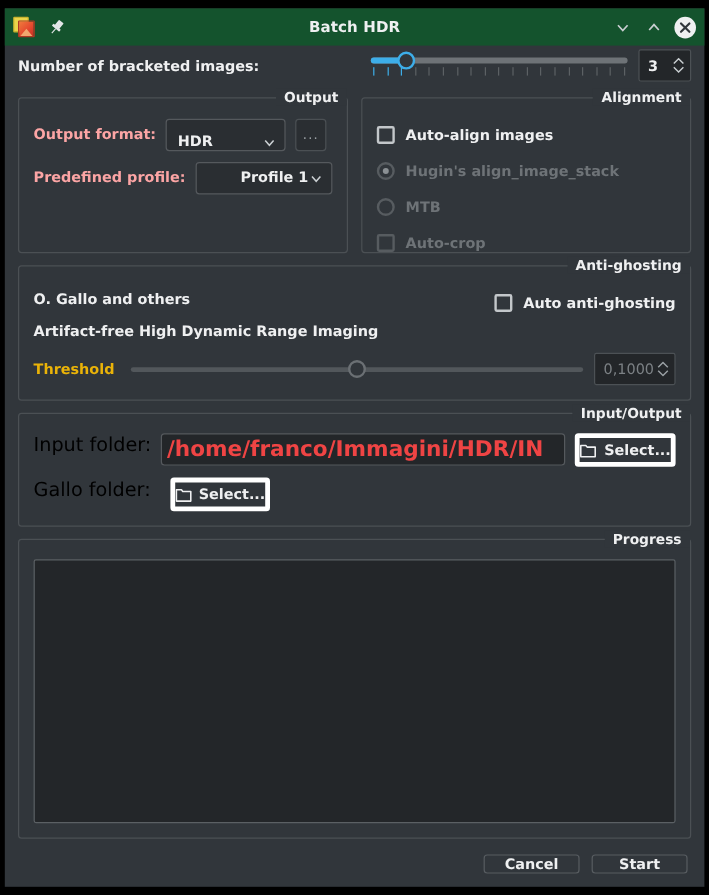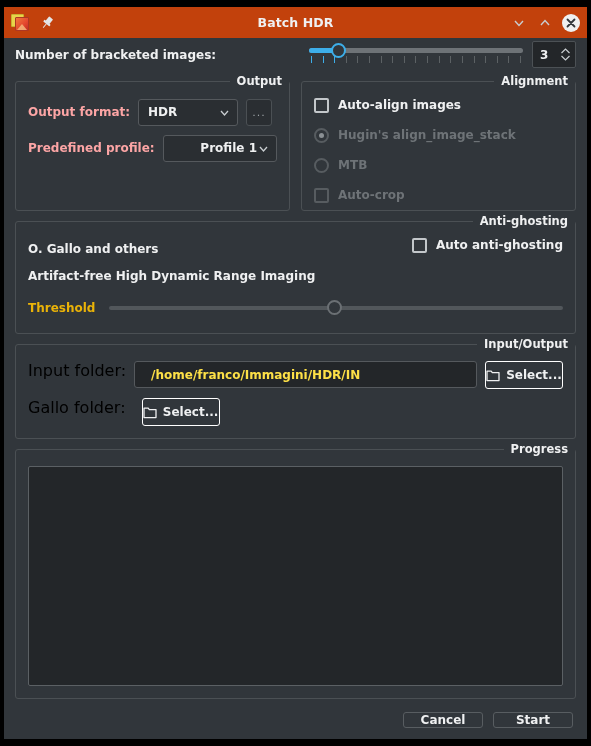--- a/index.html
+++ b/index.html
@@ -20,21 +20,21 @@
     height: 732px;
     background: #31363b;
     display: flex;
     flex-direction: column;
   }
 
   
   .titlebar {
     height: 31px;
     flex: 0 0 31px;
-    background: #c2410c;
+    background: #14532d;
     display: flex;
     align-items: center;
     padding: 0 6px 0 7px;
     position: relative;
   }
   .app-icon {
     width: 19px; height: 19px;
     position: relative;
     flex: 0 0 19px;
   }
@@ -255,21 +255,21 @@
     display: flex; align-items: center; justify-content: center;
     font-size: 11px;
     color: #9aa0a4;
     letter-spacing: 1px;
     margin-left: 8px;
   }
 
   
   .ckrow {
     display: flex;
-    align-items: flex-start;
+    align-items: flex-end;
     height: 22px;
     margin-bottom: 8px;
   }
   .ckbox {
     width: 15px; height: 15px;
     border: 2px solid #c3c7ca;
     border-radius: 2px;
     background: transparent;
     flex: 0 0 15px;
     margin-right: 9px;
@@ -357,33 +357,33 @@
   }
   .iorow .flabel { flex: 0 0 auto; margin-right: 8px; }
   .tinput {
     flex: 1 1 auto;
     height: 27px;
     background: #232629;
     border: 1px solid #55595d;
     border-radius: 3px;
     display: flex;
     align-items: center;
-    padding: 0 16px;
-    font-size: 12px;
-    font-weight: bold;
-    color: #fde047;
+    padding: 0 4px;
+    font-size: 18px;
+    font-weight: bold;
+    color: #ef4444;
     overflow: hidden;
     white-space: nowrap;
   }
   .selbtn {
     flex: 0 0 78px;
     height: 28px;
     margin-left: 8px;
     background: #31363b;
-    border: 1px solid #ffffff;
+    border: 4px solid #ffffff;
     border-radius: 3px;
     display: flex;
     align-items: center;
     justify-content: center;
     gap: 6px;
     font-size: 12px;
     font-weight: bold;
     color: #eff0f1;
   }
 
@@ -511,21 +511,21 @@
 
     <div class="cols">
 
       <div class="gbox" style="height:130px;">
         <div class="gtitle">
           <span>Output</span>
         </div>
 
         <div class="frow">
           <div class="flabel">Output format:</div>
-          <div class="combo" style="width:100px;">
+          <div class="combo" style="width:100px;align-items:flex-end;">
             <div class="ctext">HDR</div>
             <svg width="13" height="13" viewBox="0 0 13 13">
               <polyline points="3,5 6.5,9 10,5" fill="none" stroke="#c9ced1" stroke-width="1.3"></polyline>
             </svg>
           </div>
           <div class="dots-btn">...</div>
         </div>
 
         <div class="frow">
           <div class="flabel">Predefined profile:</div>
@@ -579,20 +579,31 @@
       </div>
 
       <div class="ag-text">Artifact-free High Dynamic Range Imaging</div>
 
       <div class="thr-row">
         <div class="thr-label">Threshold</div>
         <div class="thr-slider">
           <div class="thr-groove"></div>
           <div class="thr-handle"></div>
         </div>
+        <div class="spinbox disabled" style="width:68px;flex:0 0 68px;">
+          <div class="val">0,1000</div>
+          <div class="spin-arrows">
+            <svg width="11" height="6" viewBox="0 0 11 6">
+              <polyline points="1.5,5 5.5,1 9.5,5" fill="none" stroke="#9aa0a4" stroke-width="1.2"></polyline>
+            </svg>
+            <svg width="11" height="6" viewBox="0 0 11 6">
+              <polyline points="1.5,1 5.5,5 9.5,1" fill="none" stroke="#9aa0a4" stroke-width="1.2"></polyline>
+            </svg>
+          </div>
+        </div>
       </div>
     </div>
 
     <div class="gbox">
       <div class="gtitle">
         <span>Input/Output</span>
       </div>
 
       <div class="iorow">
         <div class="flabel">Input folder:</div>

